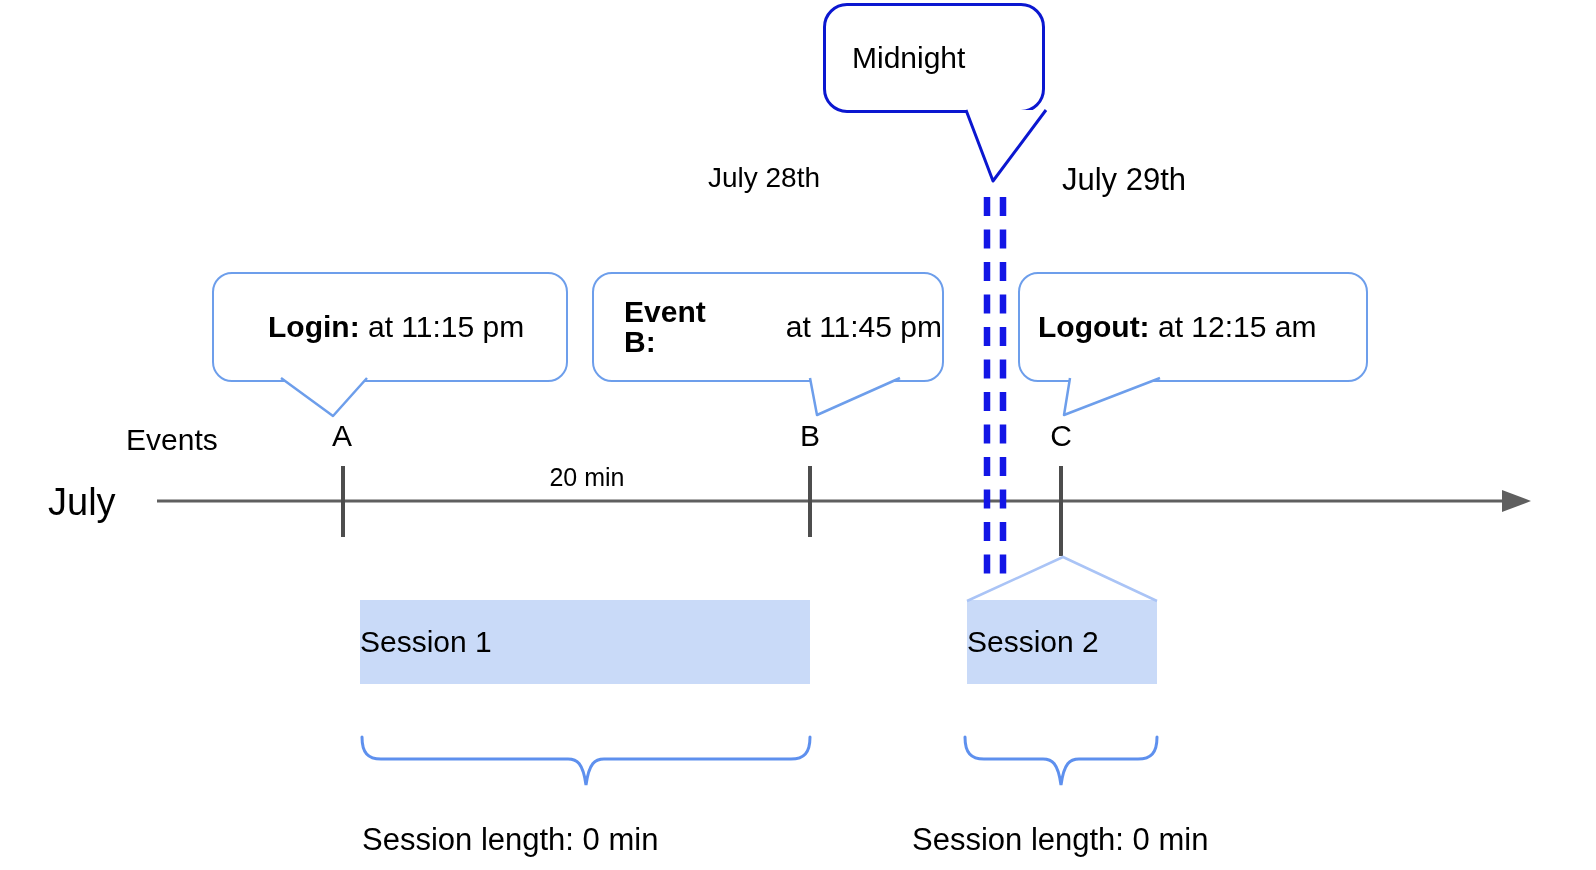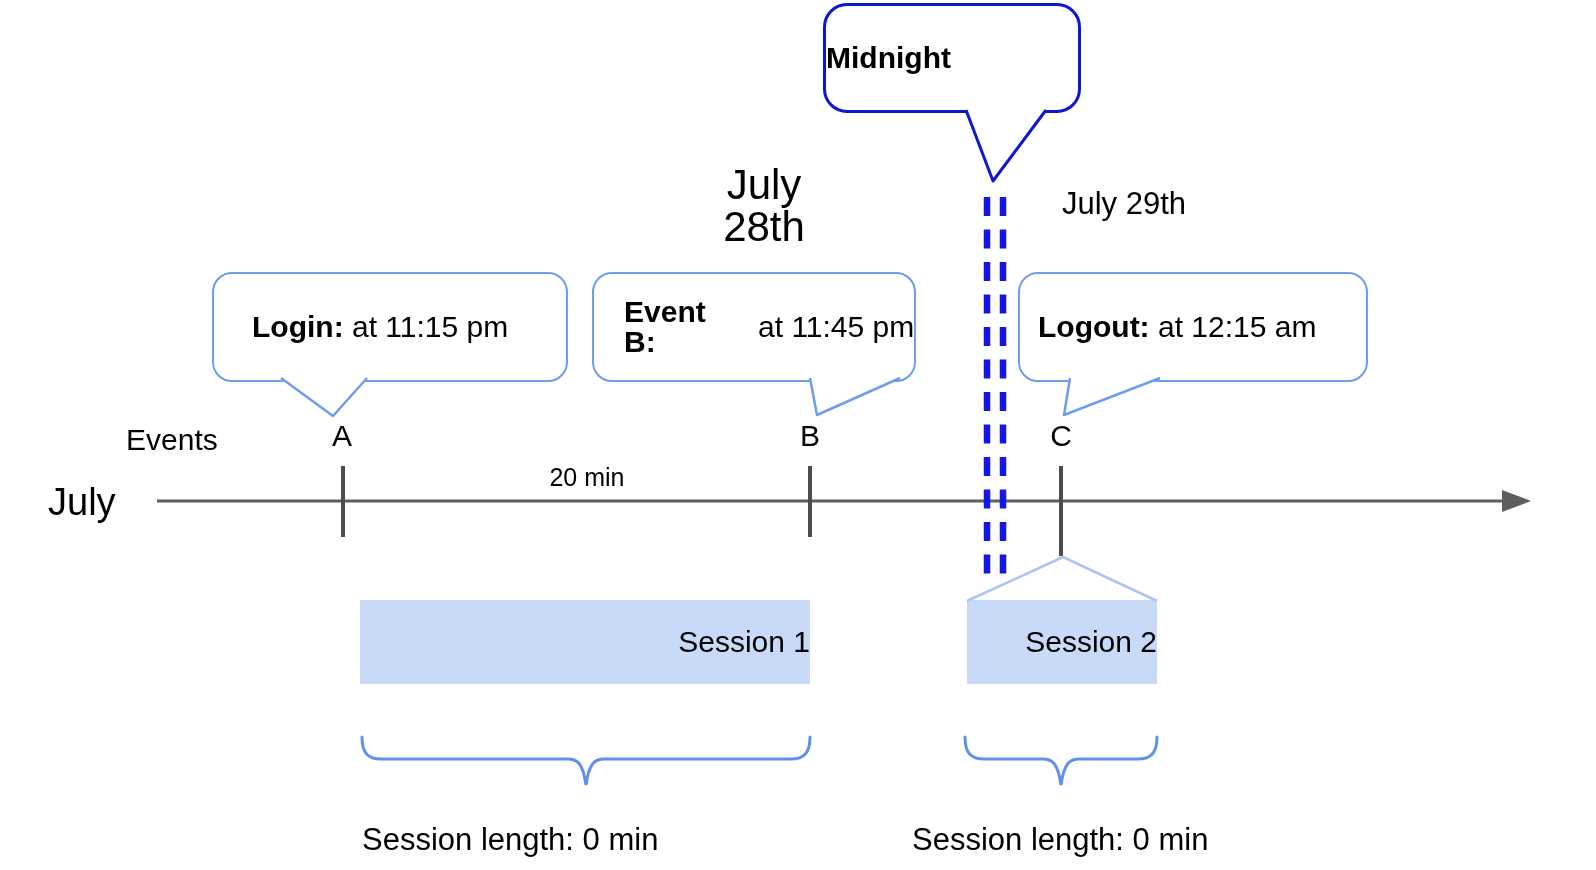--- a/index.html
+++ b/index.html
@@ -12,43 +12,43 @@
   
   .callout{
     position:absolute;z-index:1;background:#fff;
     border:2.5px solid var(--bubble-border,#6d9eeb);
     border-radius:20px;display:flex;align-items:center;
     font-size:30px;line-height:1;
   }
   .callout .b{font-weight:bold;}
   .callout .r{white-space:pre;}
   .callout-midnight{
-    left:823px;top:3px;width:258px;height:110px;
+    left:823px;top:3px;width:222px;height:110px;
     border:3px solid var(--midnight-border,#0b17d0);border-radius:24px;
-    font-weight:bold;box-sizing:border-box;
+    padding-left:26px;font-weight:normal;box-sizing:border-box;
   }
-  .callout-login  {left:212px;top:272px;width:356px;height:110px;box-sizing:border-box;padding-left:38px;}
-  .callout-eventb {left:592px;top:272px;width:324px;height:110px;box-sizing:border-box;padding-left:30px;gap:44px;}
+  .callout-login  {left:212px;top:272px;width:356px;height:110px;box-sizing:border-box;padding-left:54px;}
+  .callout-eventb {left:592px;top:272px;width:352px;height:110px;box-sizing:border-box;padding-left:30px;gap:44px;}
   .callout-logout {left:1018px;top:272px;width:350px;height:110px;box-sizing:border-box;padding-left:18px;}
 
   
   .lbl{position:absolute;line-height:1;z-index:1;}
-  .date-left {left:689px;top:164px;width:150px;text-align:center;font-size:42px;}
-  .date-right{left:1049px;top:164px;width:150px;text-align:center;font-size:31px;margin-top:24px;}
+  .date-left {left:689px;top:164px;width:150px;text-align:center;font-size:28px;}
+  .date-right{left:1049px;top:164px;width:150px;text-align:center;font-size:31px;}
   .events-lbl{left:126px;top:425px;font-size:30px;}
   .user-lbl  {left:48px;top:483px;font-size:38px;}
   .ev-a{left:302px;top:421px;width:80px;text-align:center;font-size:30px;}
   .ev-b{left:770px;top:421px;width:80px;text-align:center;font-size:30px;}
   .ev-c{left:1021px;top:421px;width:80px;text-align:center;font-size:30px;}
   .interval{left:527px;top:465px;width:120px;text-align:center;font-size:25px;}
 
   
   .session{
     position:absolute;z-index:1;background:var(--session-fill,#c9daf8);
-    display:flex;align-items:center;justify-content:flex-end;font-size:30px;
+    display:flex;align-items:center;justify-content:flex-start;font-size:30px;
   }
   .session-1{left:360px;top:600px;width:450px;height:84px;}
   .session-2{left:967px;top:600px;width:190px;height:84px;}
 
   .len-1{left:362px;top:824px;font-size:31px;}
   .len-2{left:912px;top:824px;font-size:31px;}
 
   
   .axis-line{stroke:var(--axis,#5f5f5f);stroke-width:3;fill:none;}
   .axis-head{fill:var(--axis,#5f5f5f);stroke:none;}

